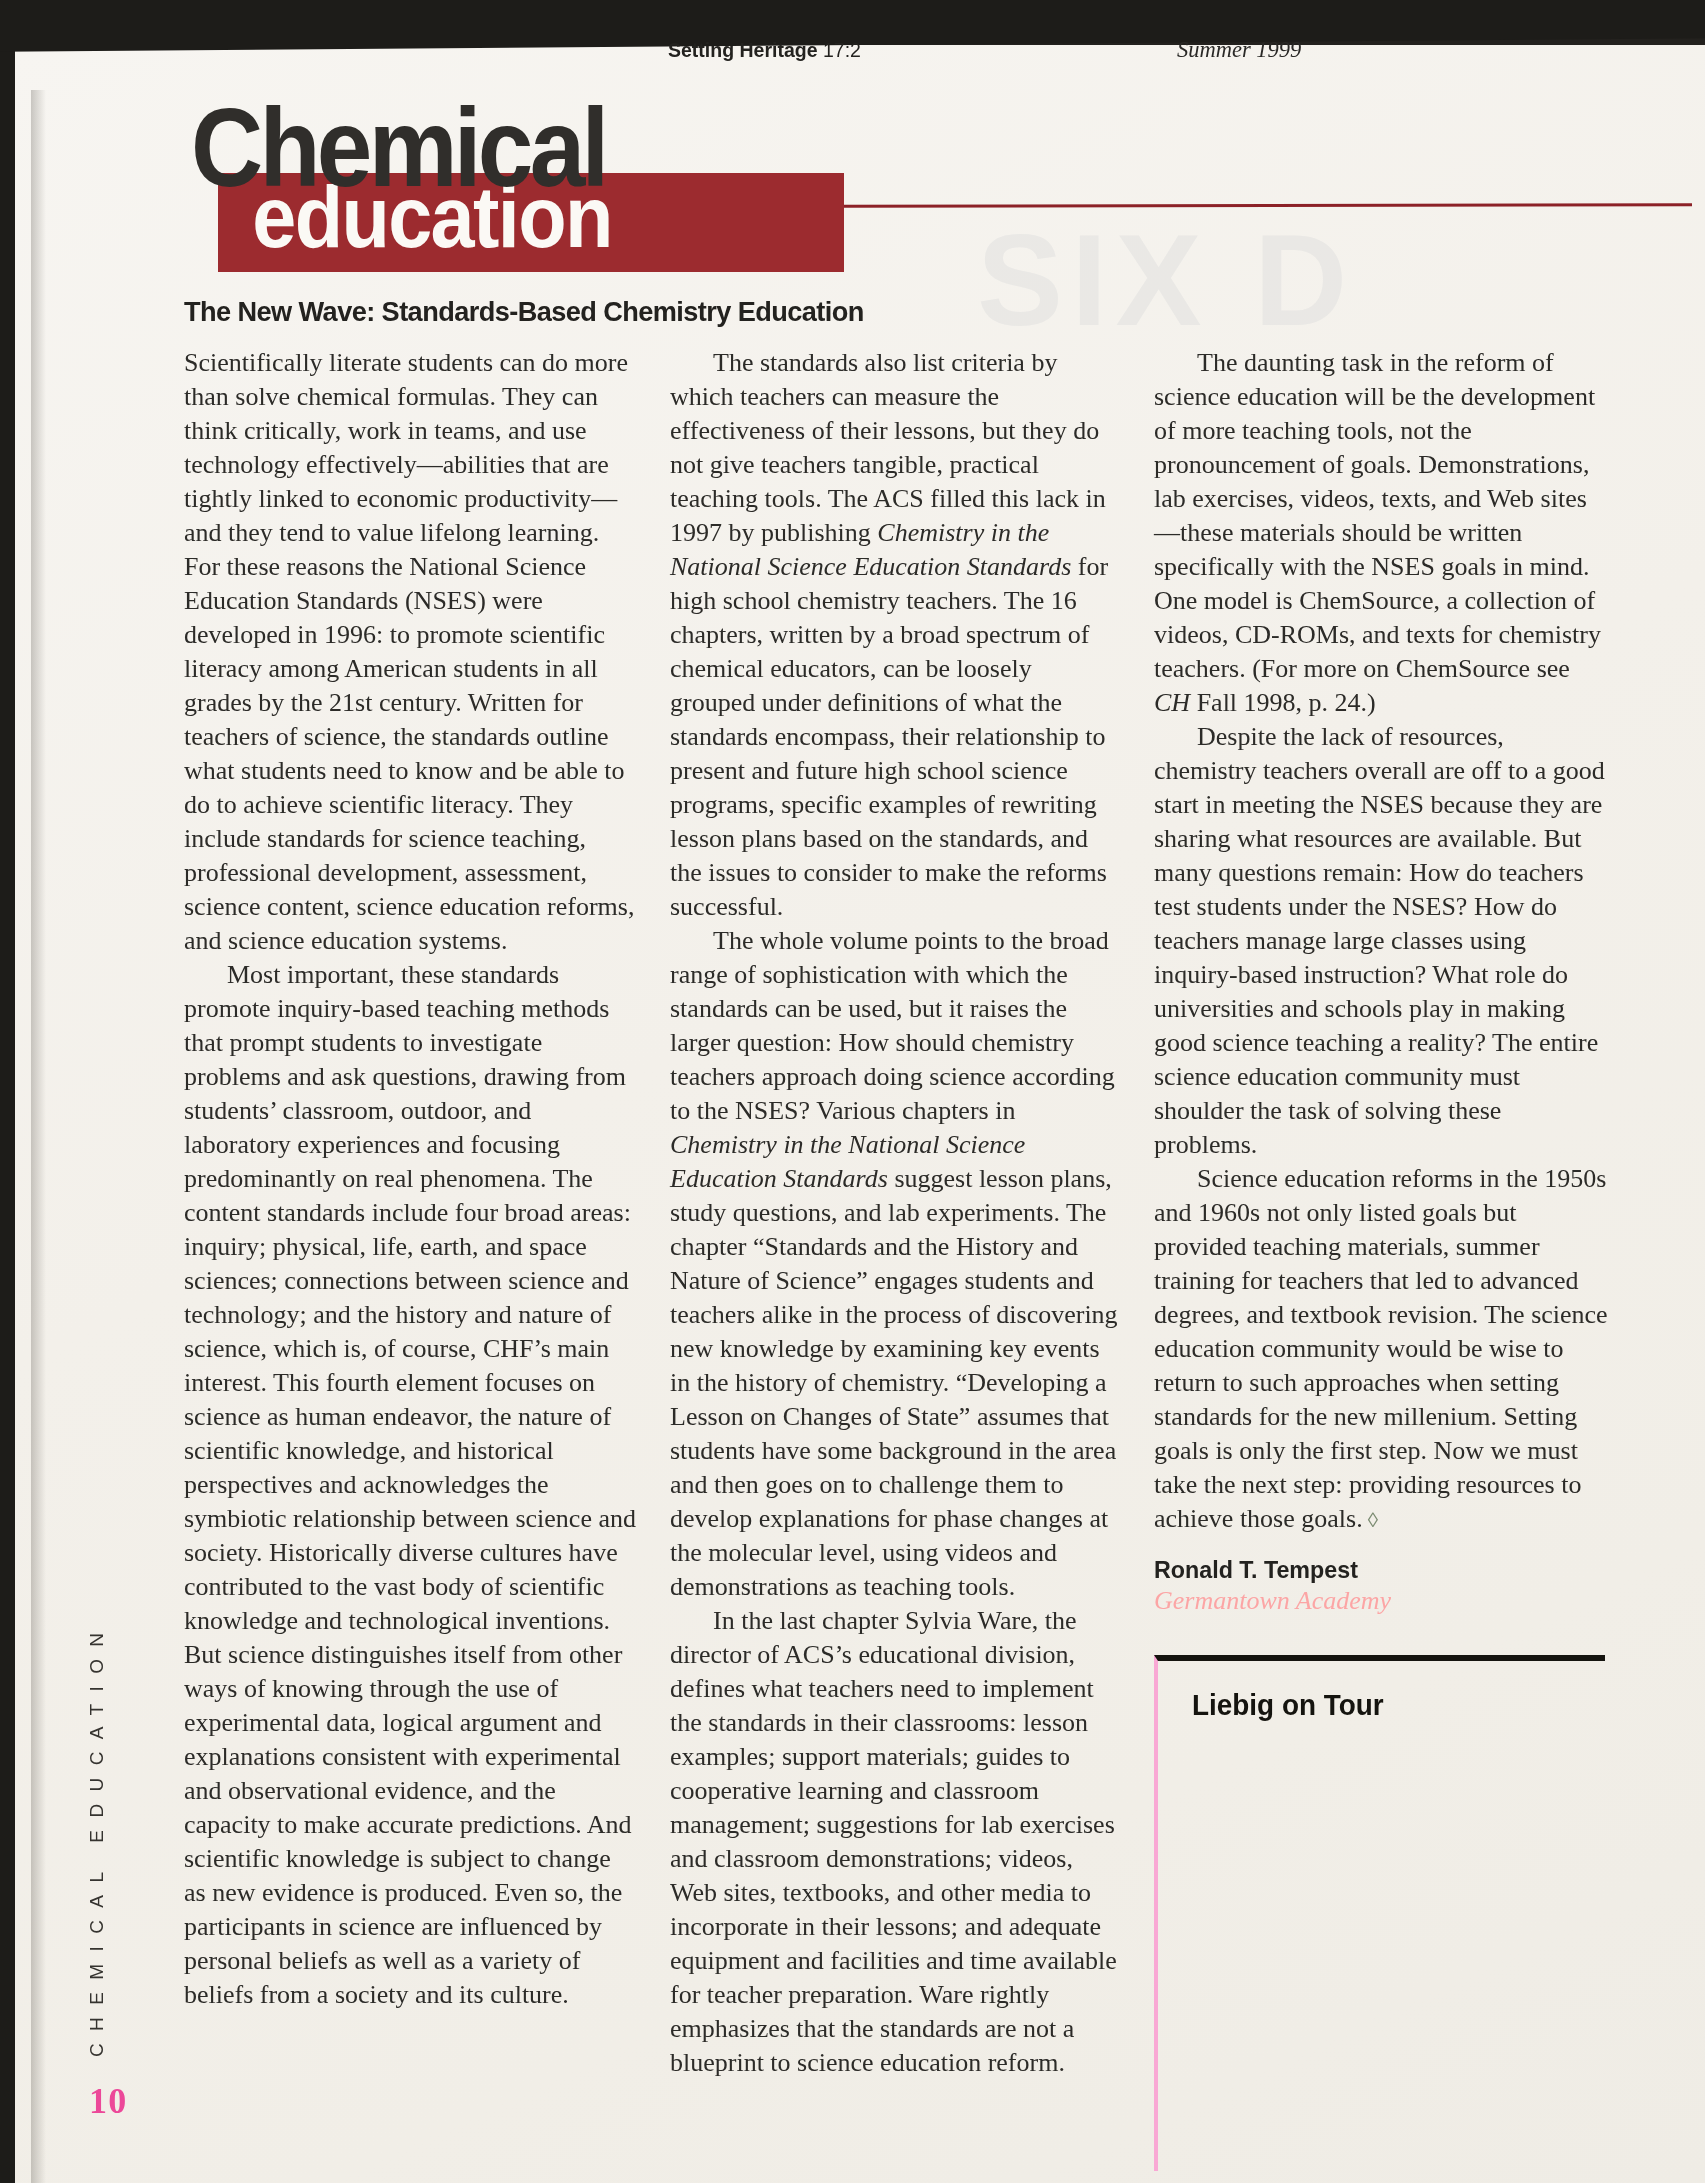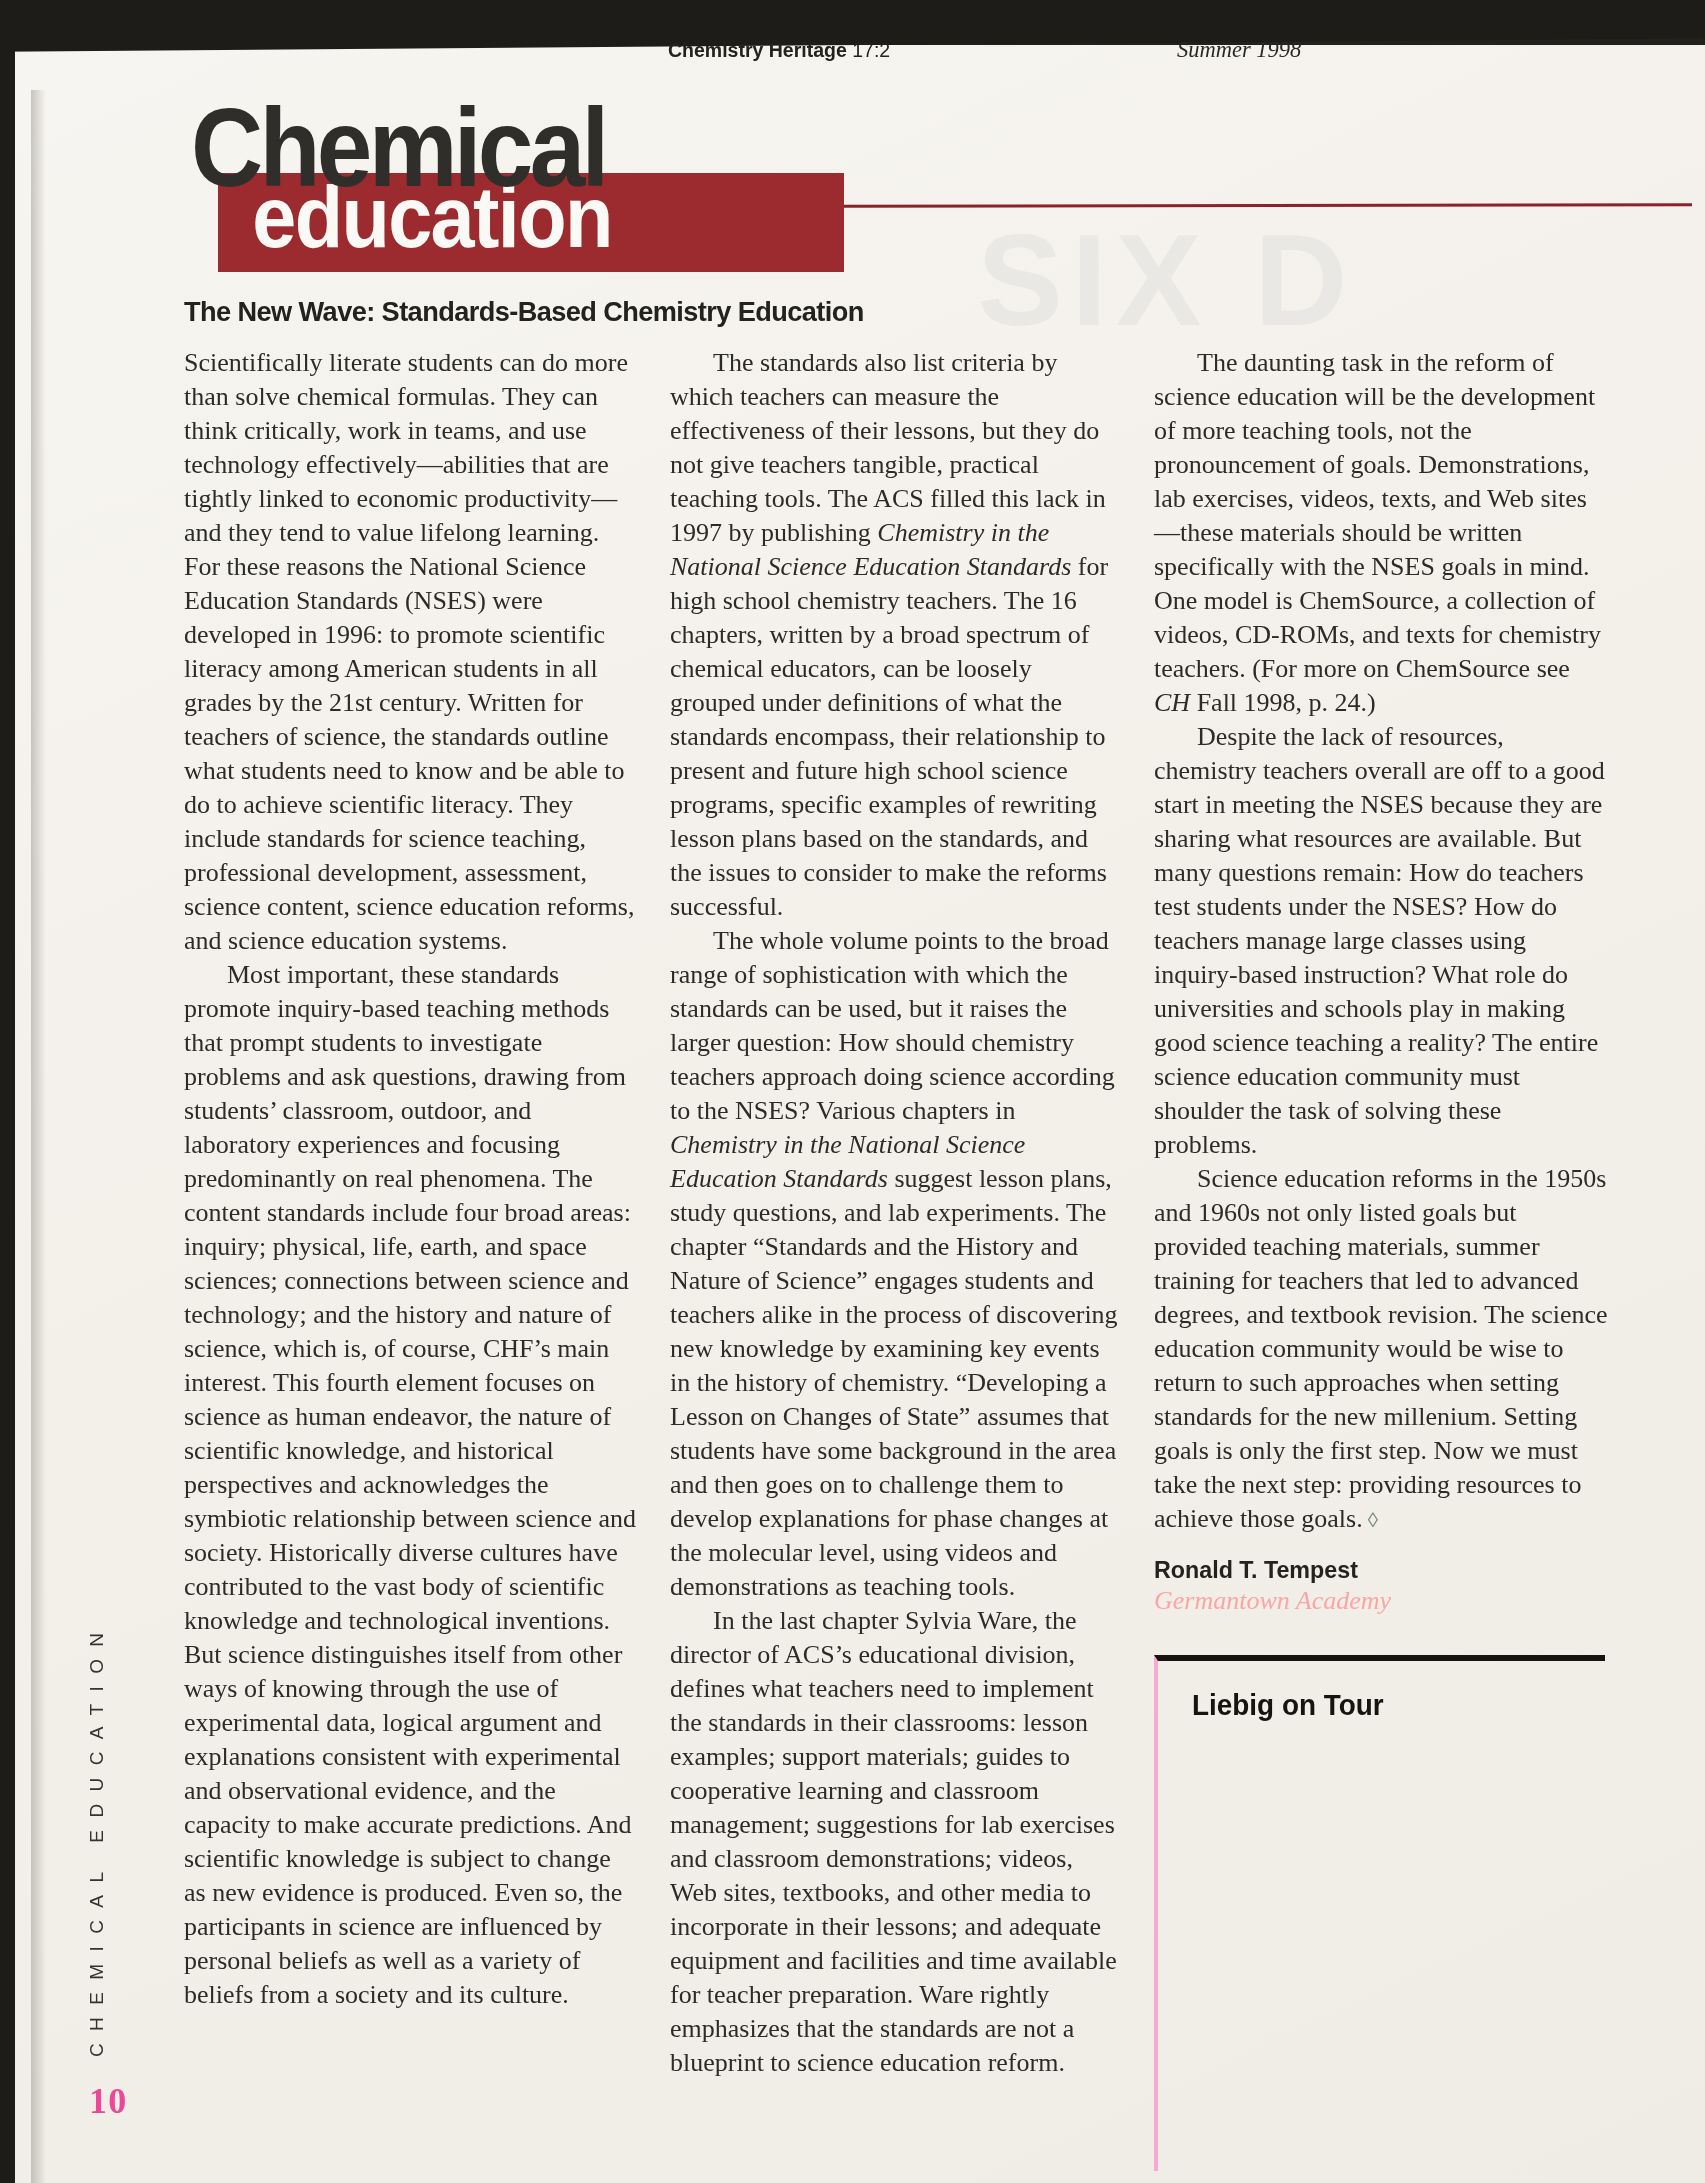--- a/index.html
+++ b/index.html
@@ -116,22 +116,22 @@
 </head>
 <body>
 
 <div class="page">
   <div class="edge-shade"></div>
 </div>
 
 <div class="scan-top"></div>
 <div class="scan-left"></div>
 
-<div class="run-head"><span class="jt">Chemistry Heritage</span><span class="ji"> 17:2</span></div>
-<div class="run-season">Summer 1998</div>
+<div class="run-head"><span class="jt">Setting Heritage</span><span class="ji"> 17:2</span></div>
+<div class="run-season">Summer 1999</div>
 
 <div class="ghost">SIX D</div>
 
 <div class="mast-banner">
   <span class="mast-word2">education</span>
 </div>
 <div class="mast-word1">Chemical</div>
 <div class="mast-rule"></div>
 
 <div class="headline">The New Wave: Standards-Based Chemistry Education</div>

